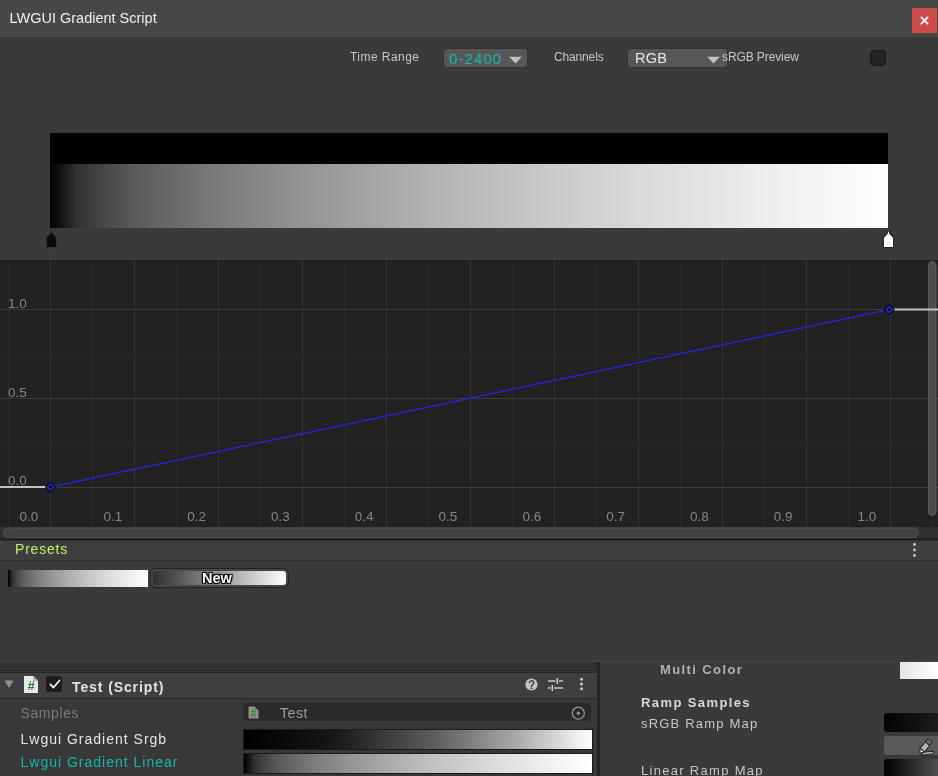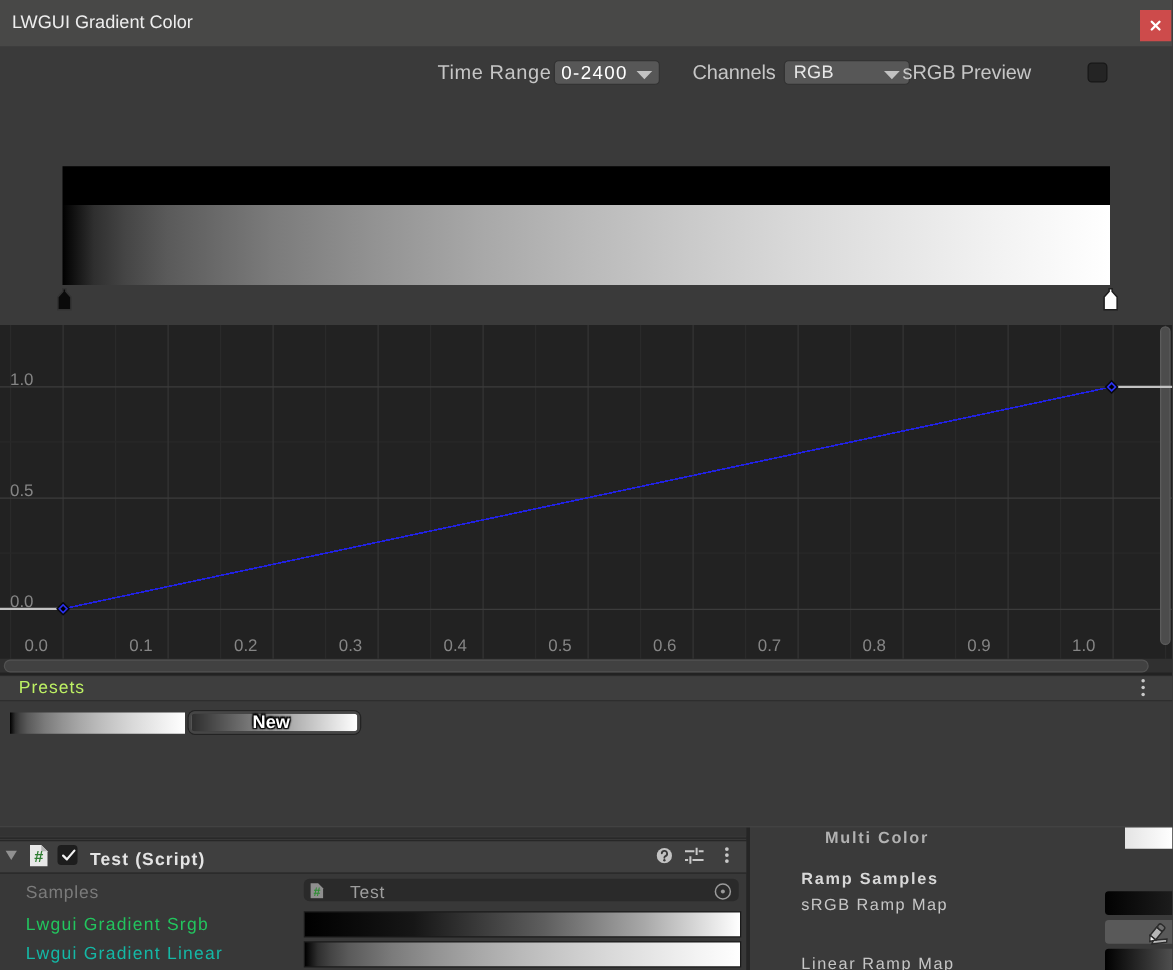--- a/index.html
+++ b/index.html
@@ -1,30 +1,30 @@
 <!DOCTYPE html>
 <html><head><meta charset="utf-8"><style>
 html,body{margin:0;padding:0;background:#3a3a3a;}
 #root{position:relative;width:938px;height:776px;overflow:hidden;background:#3a3a3a;font-family:"Liberation Sans",sans-serif;transform:translateZ(0);will-change:transform;}
 .abs{position:absolute;}
-.lbl{position:absolute;color:#c6c6c6;font-size:16px;letter-spacing:0.6px;white-space:nowrap;top:49.5px;}
+.lbl{position:absolute;color:#c6c6c6;font-size:12px;letter-spacing:0.6px;white-space:nowrap;top:49.5px;}
 </style></head>
 <body>
 <div id="root">
 
 <div class="abs" style="left:0;top:0;width:938px;height:37px;background:#484847;"></div>
-<div class="abs" style="left:9.5px;top:10px;color:#eeeeee;font-size:14.5px;letter-spacing:0;">LWGUI Gradient Color</div>
+<div class="abs" style="left:9.5px;top:10px;color:#eeeeee;font-size:14.5px;letter-spacing:0;">LWGUI Gradient Script</div>
 <div class="abs" style="left:912px;top:8px;width:25px;height:25px;background:#cd4b4b;"></div>
 <svg class="abs" style="left:920px;top:16px;" width="9" height="9" viewBox="0 0 9 9">
  <path d="M1.4,1.4 L7.6,7.6 M7.6,1.4 L1.4,7.6" stroke="#fff" stroke-width="1.9" stroke-linecap="round"></path>
 </svg>
 
 <div class="lbl" style="left:350px;letter-spacing:0.45px;">Time Range</div>
 <div class="abs" style="left:442.5px;top:48px;width:83.5px;height:18px;background:#575757;border:1px solid #333333;border-radius:4px;"></div>
-<div class="abs" style="left:449px;top:50px;color:#ffffff;font-size:15px;letter-spacing:1.1px;">0-2400</div>
+<div class="abs" style="left:449px;top:50px;color:#14b8a6;font-size:15px;letter-spacing:1.1px;">0-2400</div>
 <svg class="abs" style="left:508px;top:56px;" width="15" height="8" viewBox="0 0 15 8">
       <path d="M1.2,0.8 L13.8,0.8 L7.5,7.4 Z" fill="#c2c2c2"></path>
     </svg>
 <div class="lbl" style="left:554px;letter-spacing:-0.15px;">Channels</div>
 <div class="abs" style="left:626.5px;top:48px;width:99px;height:18px;background:#575757;border:1px solid #333333;border-radius:4px;"></div>
 <div class="abs" style="left:635px;top:50px;color:#e8e8e8;font-size:14.5px;letter-spacing:0.2px;">RGB</div>
 <svg class="abs" style="left:705.5px;top:56px;" width="15" height="8" viewBox="0 0 15 8">
       <path d="M1.2,0.8 L13.8,0.8 L7.5,7.4 Z" fill="#c2c2c2"></path>
     </svg>
 <div class="lbl" style="left:722px;letter-spacing:-0.1px;">sRGB Preview</div>
@@ -139,21 +139,21 @@
 <div class="abs" style="left:243px;top:702.5px;width:348px;height:18.5px;background:#2a2a2a;border-radius:4.5px;"></div>
 <svg class="abs" style="left:248px;top:706px;" width="11" height="13" viewBox="0 0 11 13">
  <path d="M0.5,0.5 h6 l4,4 v8 h-10 z" fill="#8f8f8f"></path>
  <text x="5.5" y="10.5" text-anchor="middle" font-size="10" font-weight="bold" fill="#2e8d33" font-family="Liberation Sans,sans-serif">#</text>
 </svg>
 <div class="abs" style="left:264px;top:705px;color:#9e9e9e;font-size:14px;letter-spacing:0.6px;margin-left:16px;">Test</div>
 <svg class="abs" style="left:571px;top:705.8px;" width="15" height="15" viewBox="0 0 15 15">
  <circle cx="7.3" cy="7.2" r="6" fill="none" stroke="#9a9a9a" stroke-width="1.2"></circle>
  <circle cx="7.3" cy="7.2" r="1.6" fill="#9a9a9a"></circle>
 </svg>
-<div class="abs" style="left:20.5px;top:731px;color:#22c55e;font-size:14px;letter-spacing:1px;">Lwgui Gradient Srgb</div>
+<div class="abs" style="left:20.5px;top:731px;color:#e5e5e5;font-size:14px;letter-spacing:1px;">Lwgui Gradient Srgb</div>
 <div class="abs" style="left:243px;top:728.5px;width:350px;height:21px;background:#1a1a1a;"></div>
 <div class="abs" style="left:244px;top:729.5px;width:348px;height:19px;background:linear-gradient(90deg,#000 0%,#161616 25%,#5e5e5e 55%,#a8a8a8 78%,#fff 100%);"></div>
 <div class="abs" style="left:20.5px;top:753.5px;color:#14b8a6;font-size:14px;letter-spacing:1px;">Lwgui Gradient Linear</div>
 <div class="abs" style="left:243px;top:752.5px;width:350px;height:21px;background:#1a1a1a;"></div>
 <div class="abs" style="left:244px;top:753.5px;width:348px;height:19px;background:linear-gradient(to right,#000000 0%,#2f2f2f 3%,#454545 6%,#5a5a5a 10%,#7b7b7b 20%,#939393 30%,#a8a8a8 40%,#bababa 50%,#cacaca 60%,#d9d9d9 70%,#e6e6e6 80%,#f3f3f3 90%,#ffffff 100%);"></div>
 
 <div class="abs" style="left:660px;top:661.5px;color:#b2b2b2;font-size:13px;letter-spacing:1.4px;font-weight:bold;">Multi Color</div>
 <div class="abs" style="left:900px;top:662px;width:38px;height:16.5px;background:linear-gradient(to right,#e4e4e4,#fff);"></div>
 <div class="abs" style="left:641px;top:695px;color:#d8d8d8;font-size:13px;letter-spacing:1.4px;font-weight:bold;">Ramp Samples</div>
 <div class="abs" style="left:641px;top:715.5px;color:#c6c6c6;font-size:13px;letter-spacing:1.2px;">sRGB Ramp Map</div>

